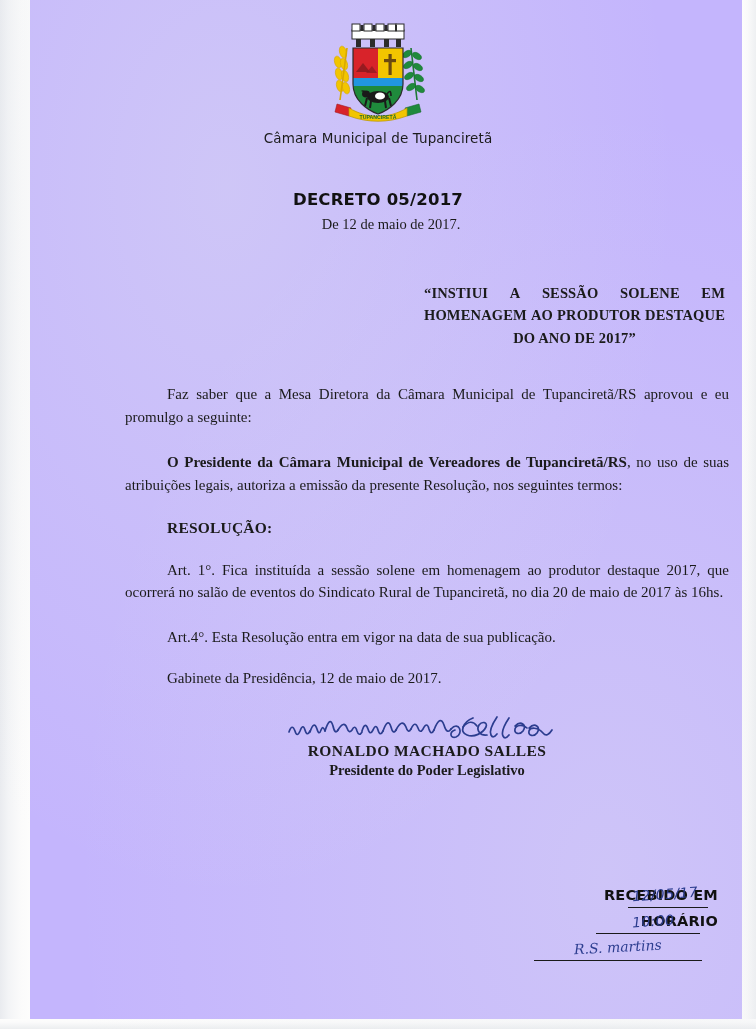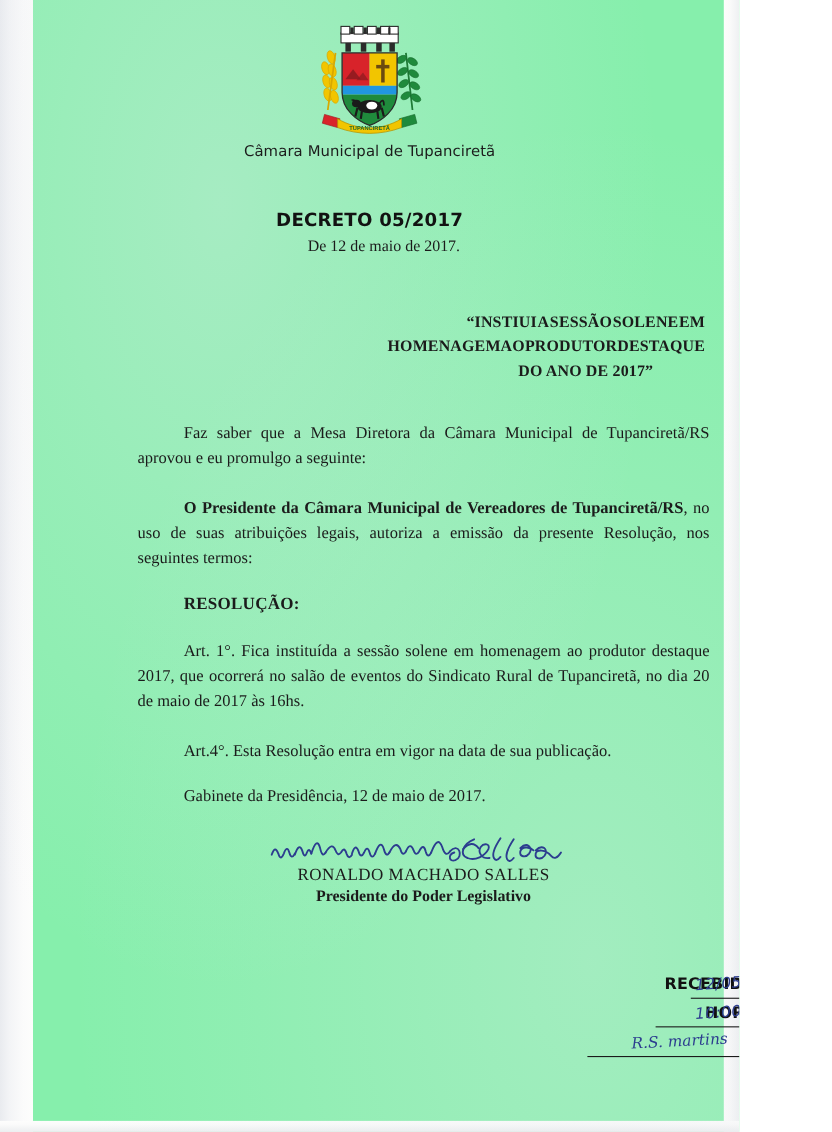--- a/index.html
+++ b/index.html
@@ -2,23 +2,23 @@
 <html><head>
 <meta charset="utf-8">
 <style>
   html, body {
     margin: 0;
     padding: 0;
     background: #ffffff;
   }
   .page {
     position: relative;
-    width: 672px;
+    width: 756px;
     height: 1029px;
-    background: #86efac;
+    background: #c4b5fd;
     overflow: hidden;
     font-family: "Liberation Serif", "DejaVu Serif", serif;
     color: #1b1b1b;
   }
   
   .scan-edge-left {
     position: absolute;
     left: 0; top: 0;
     width: 30px; height: 100%;
     background: linear-gradient(to right, #e9ebef 0%, #f3f4f6 28%, #fbfbfb 70%, #fdfdfc 100%);
@@ -130,21 +130,21 @@
     margin-top: 22px;
     text-align: center;
   }
   .signature-mark {
     position: relative;
     height: 34px;
     width: 300px;
     margin: 0 auto -4px auto;
   }
   .signature-name {
-    font-weight: normal;
+    font-weight: bold;
     font-size: 15.5px;
     letter-spacing: 0.4px;
   }
   .signature-role {
     margin-top: 2px;
     font-weight: bold;
     font-size: 14.5px;
   }
 
   
@@ -286,21 +286,21 @@
     <div class="decree-date">De 12 de maio de 2017.</div>
 
     <div class="ementa">
       <div style="display:flex;justify-content:space-between;">
           <span>“INSTIUI</span>
           <span>A</span>
           <span>SESSÃO</span>
           <span>SOLENE</span>
           <span>EM</span>
         </div>
-      <div style="display:flex;justify-content:flex-end;">
+      <div style="display:flex;justify-content:space-between;">
           <span>HOMENAGEM</span>
           <span>AO</span>
           <span>PRODUTOR</span>
           <span>DESTAQUE</span>
         </div>
       <div class="last-line">DO ANO DE 2017”</div>
     </div>
 
     <div class="body-block">
 

